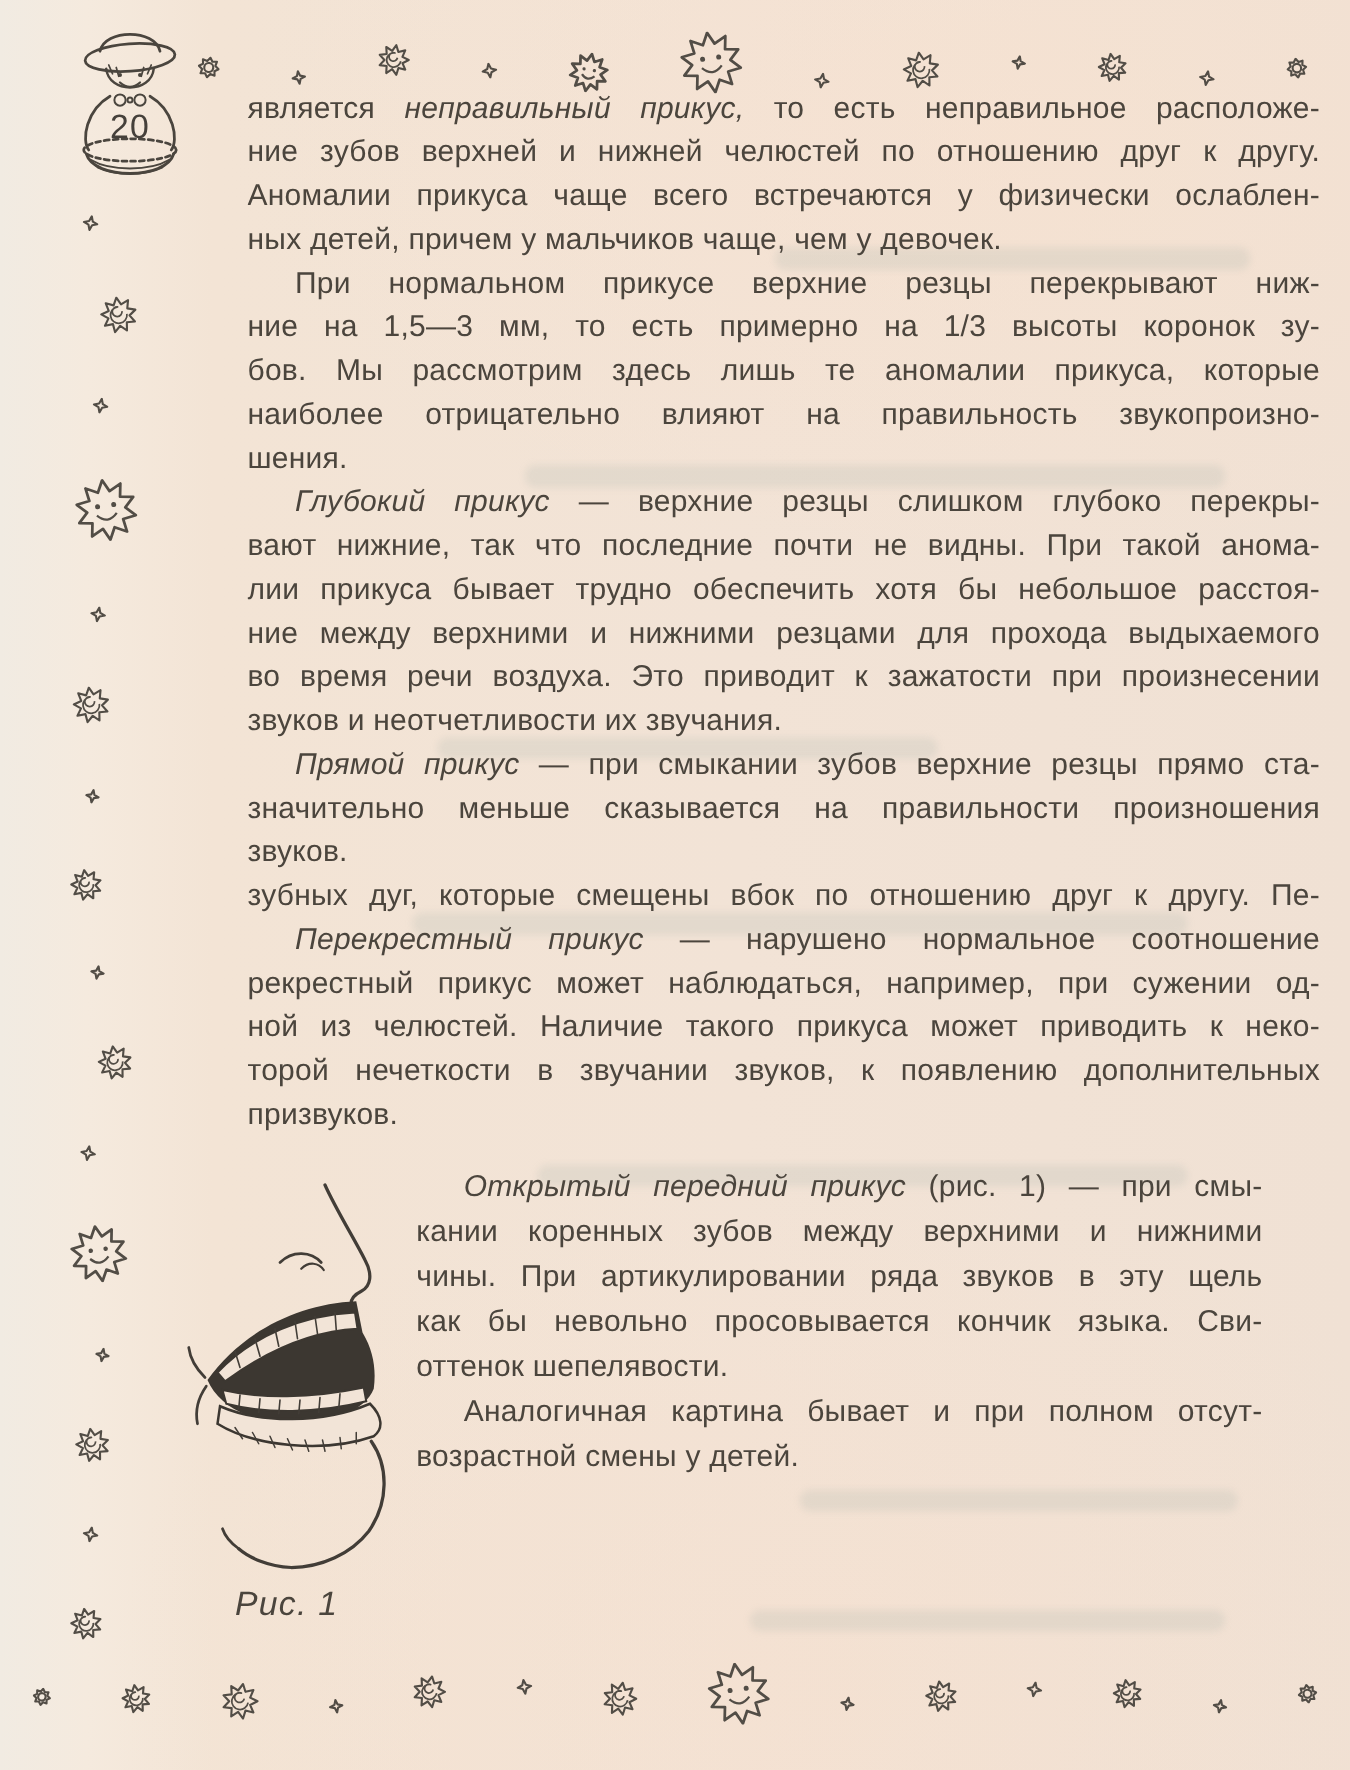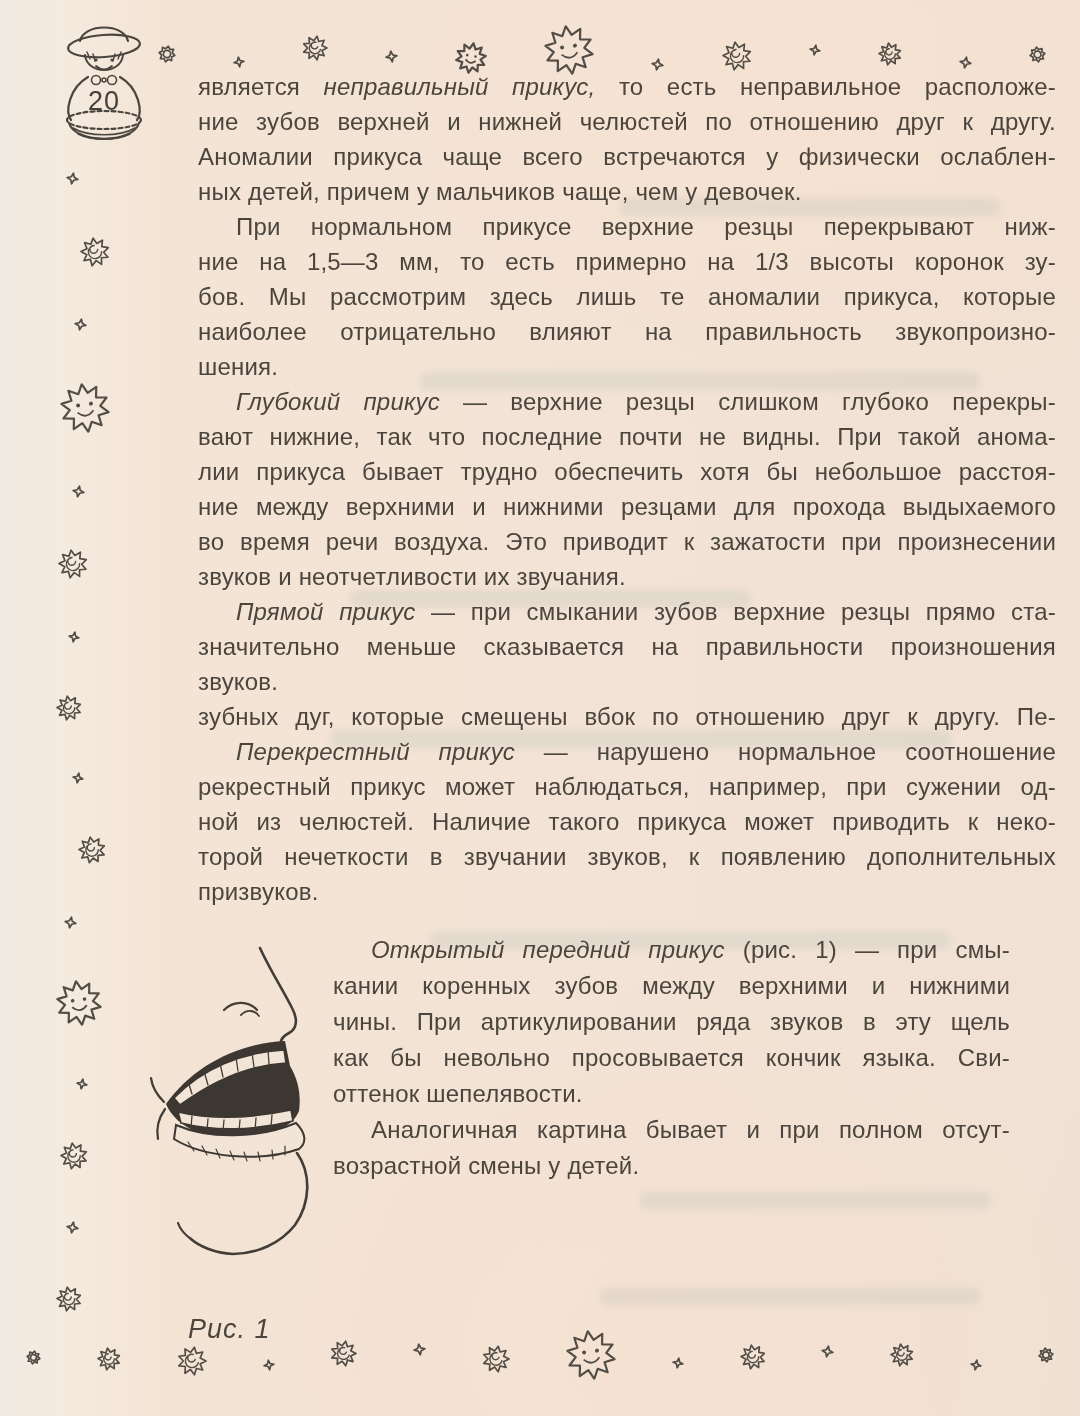--- a/index.html
+++ b/index.html
@@ -26,21 +26,21 @@
   .decor-row{position:absolute;display:flex;justify-content:space-between;align-items:center;}
   .decor-col{position:absolute;display:flex;flex-direction:column;justify-content:space-between;align-items:flex-start;}
   .decor{display:inline-block;line-height:0;}
   .badge{position:absolute;left:56px;top:16px;width:96px;height:130px;}
   .badge-num{
     position:absolute;left:56px;top:86px;width:96px;text-align:center;
     font-size:27px;color:#45403a;letter-spacing:1px;
   }
   .fig{position:absolute;left:148px;top:946px;width:172px;height:320px;}
   .fig-caption{
-    position:absolute;left:188px;top:1314px;width:140px;
+    position:absolute;left:188px;top:1268px;width:140px;
     font-size:27px;font-style:italic;color:#4b453d;letter-spacing:1px;
   }
   .ghost{position:absolute;background:rgba(142,164,152,.15);filter:blur(3px);border-radius:8px;}
   svg{display:block;}
 </style>
 </head>
 <body>
 
 <div class="page">
 

